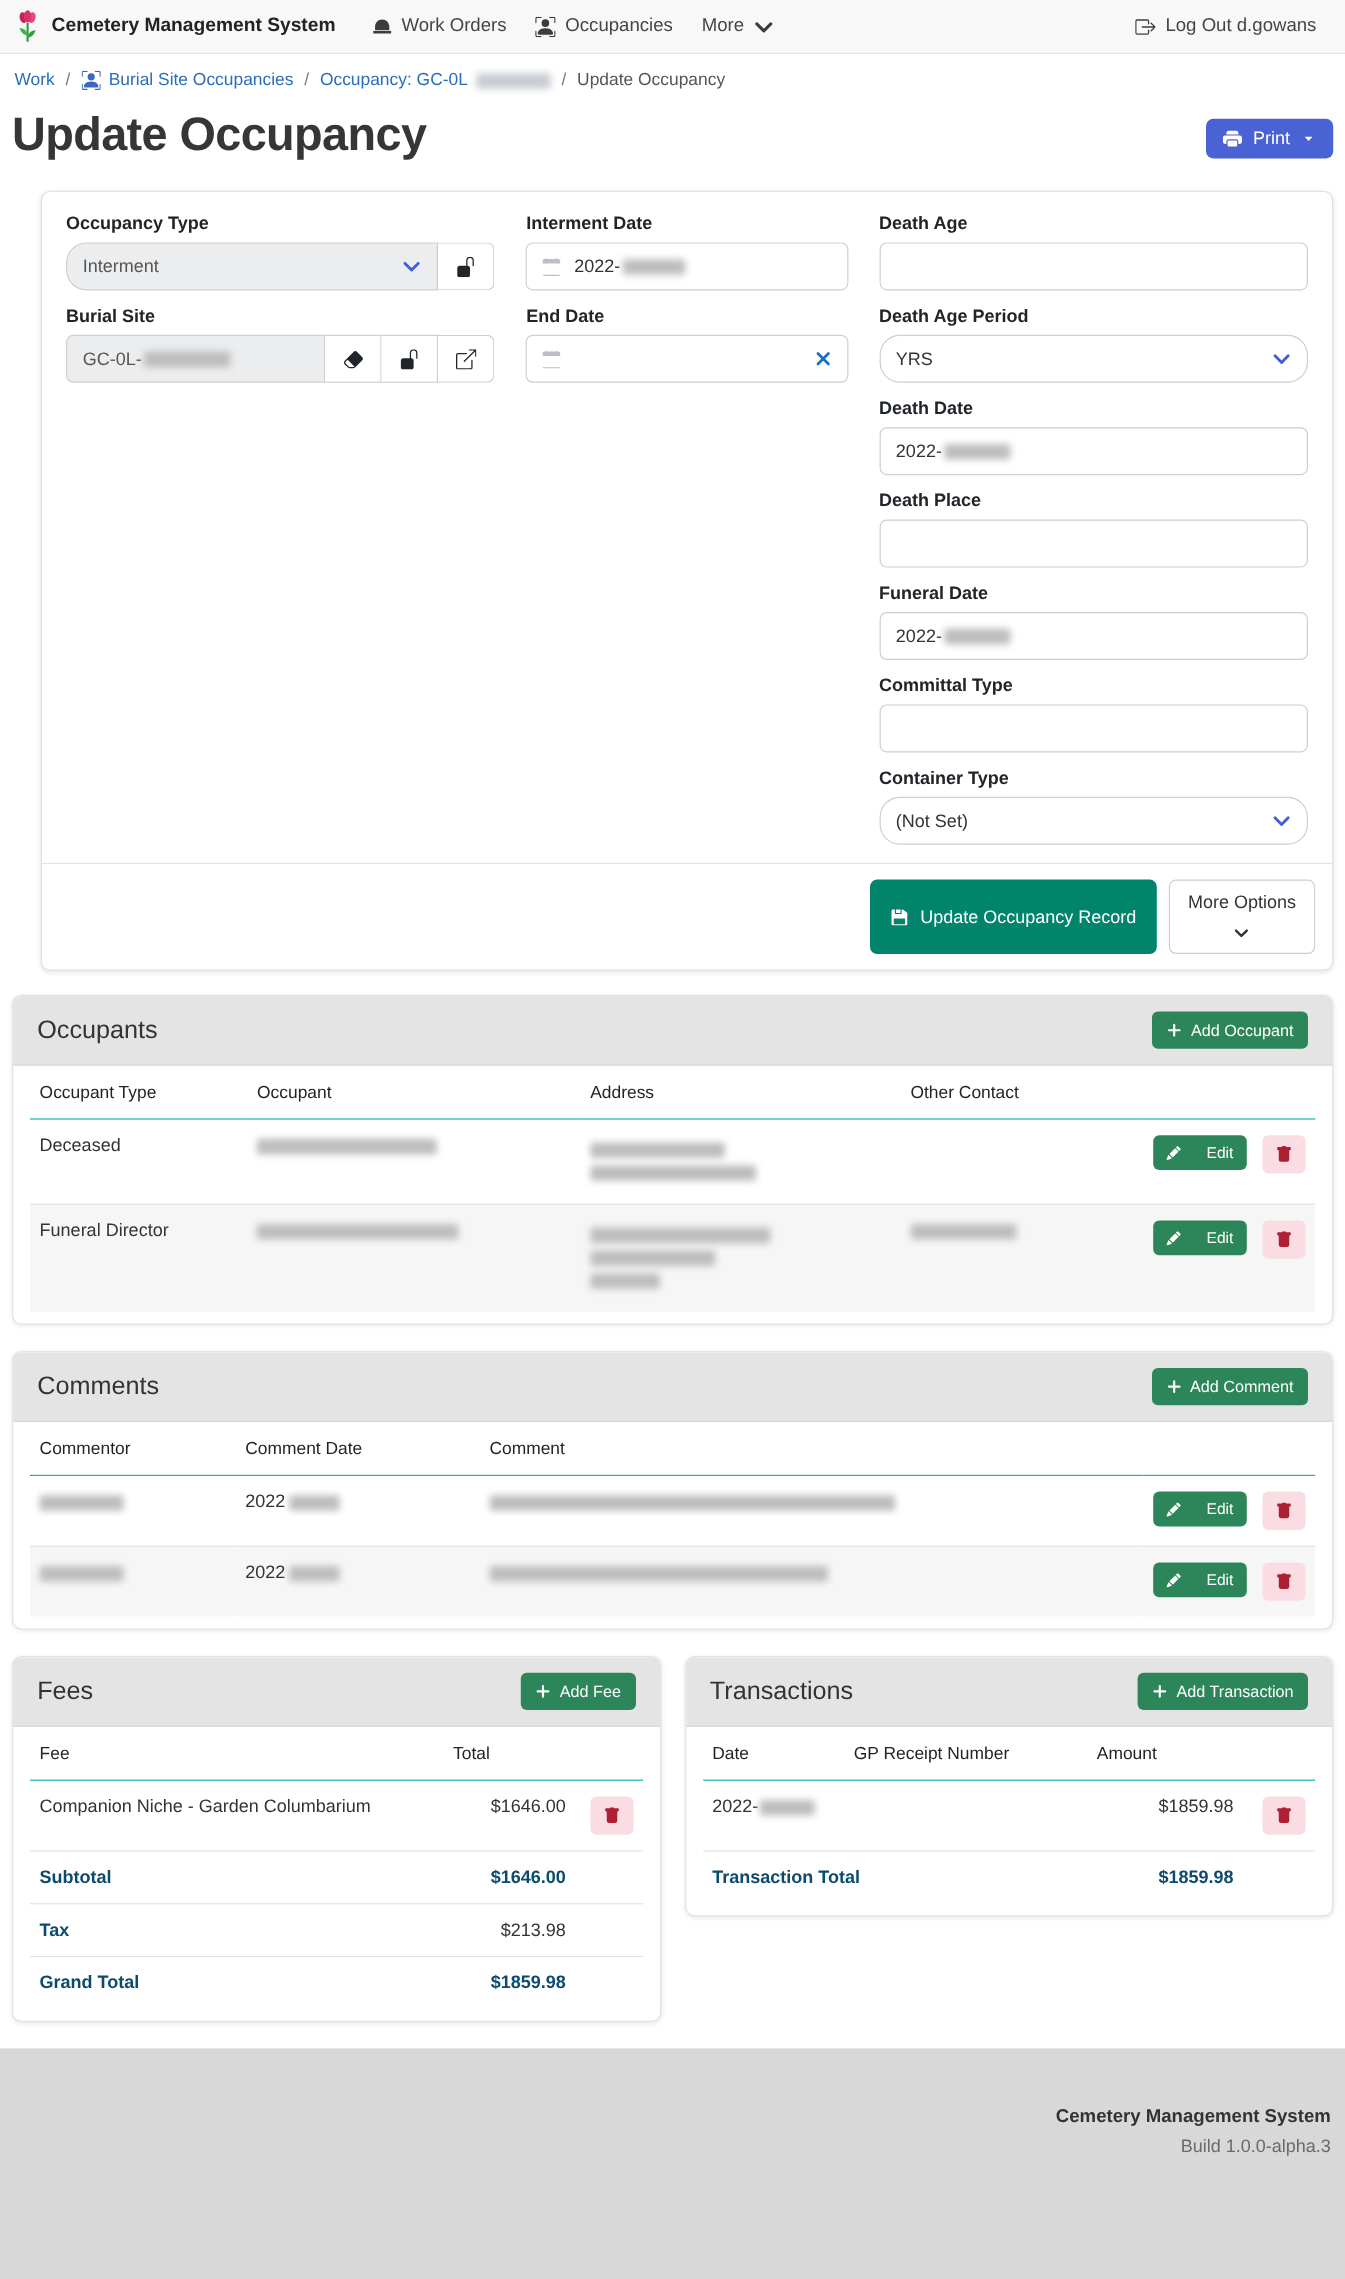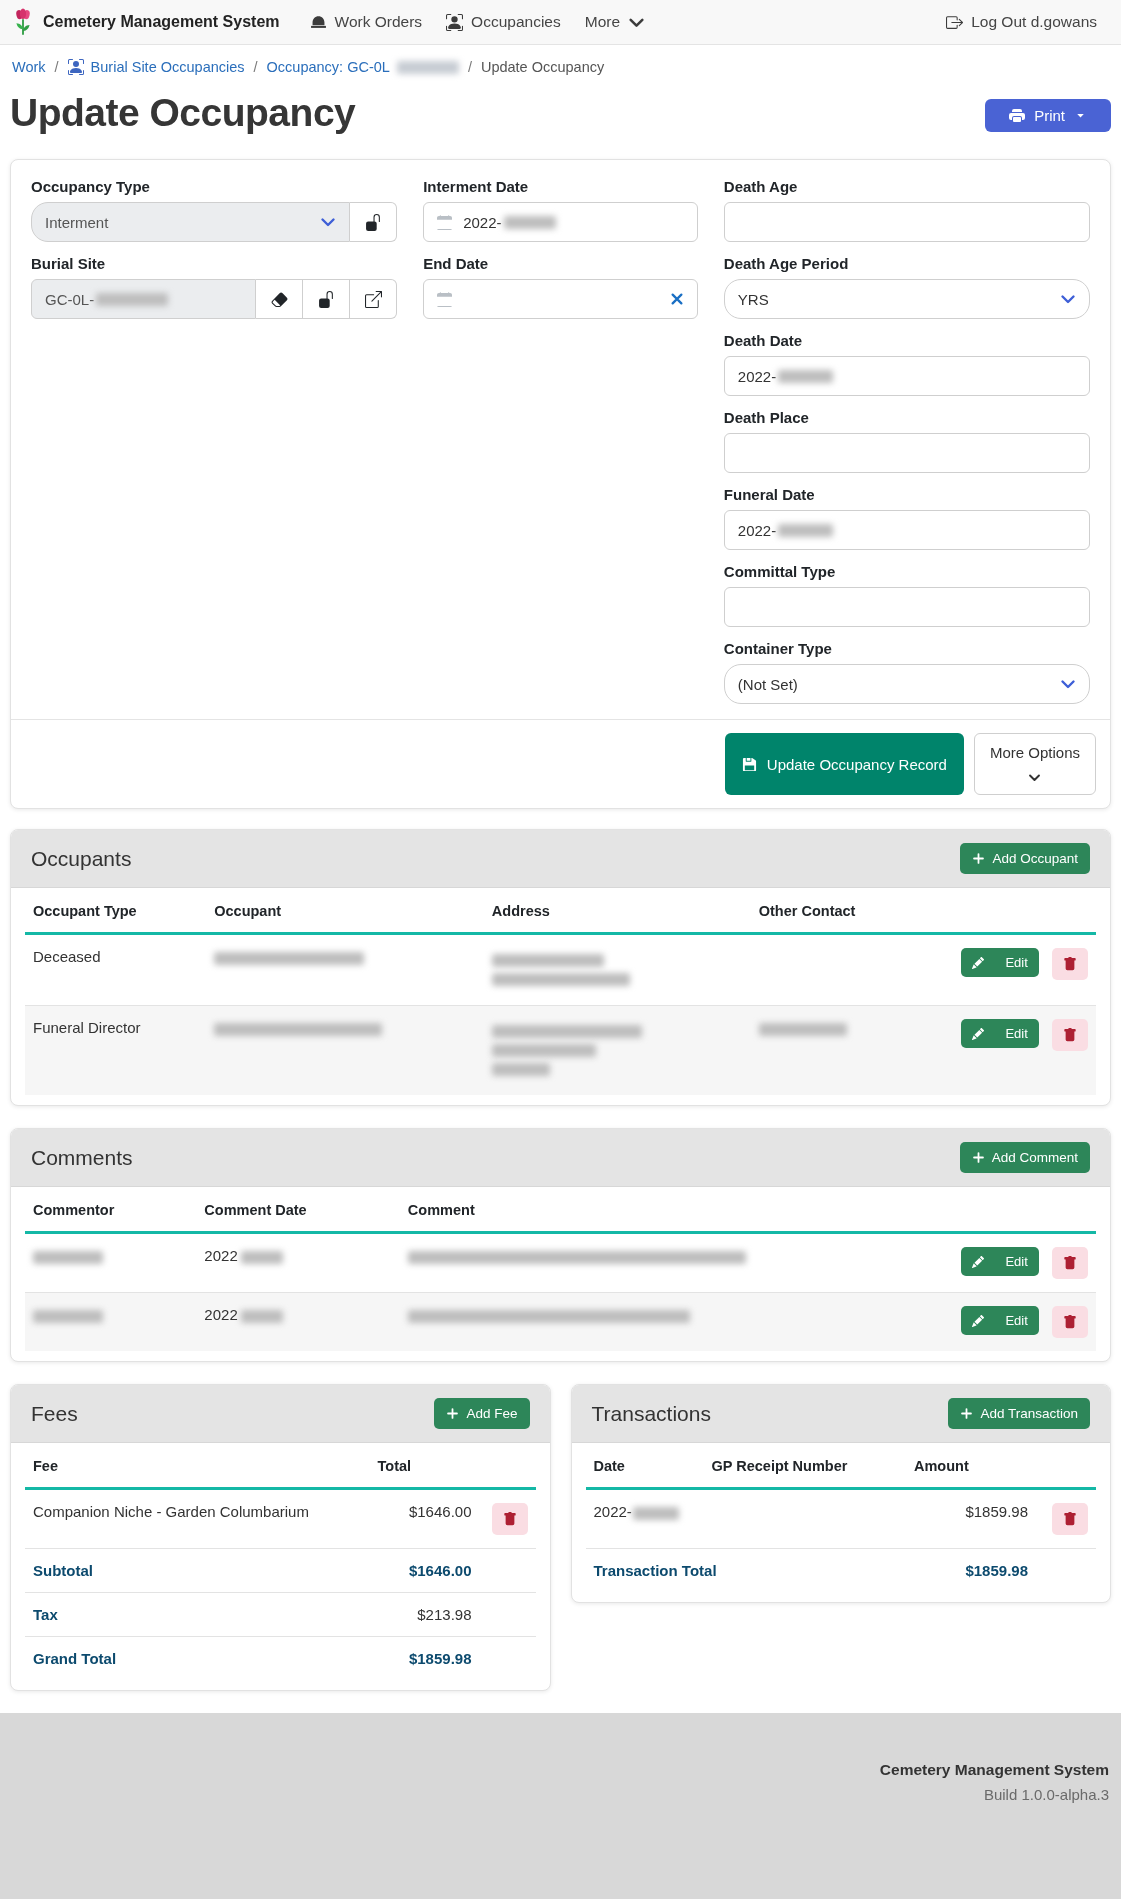--- a/index.html
+++ b/index.html
@@ -32,29 +32,29 @@
   .breadcrumb { display:flex; align-items:center; gap:9px; padding:14px 2px 10px; font-size:14.5px; }
   .crumb-link { color:#2a6ebb; text-decoration:none; display:flex; align-items:center; gap:7px; cursor:pointer; }
   .crumb-link svg { width:16px; height:16px; fill:#3d66c0; }
   .crumb-sep { color:#7a7a7a; }
   .crumb-current { color:#555; }
 
   .title-row { display:flex; align-items:flex-start; justify-content:space-between; margin:6px 0 24px; }
   h1.page-title { margin:0; font-size:39px; font-weight:600; color:#363636; letter-spacing:-0.5px; }
 
   .btn { border:none; cursor:pointer; font-family:inherit; display:inline-flex; align-items:center; justify-content:center; }
-  .btn-print { background:#4a63d4; color:#fff; border-radius:6px; padding:8px 24px; font-size:15px; gap:9px; margin-top:8px; }
+  .btn-print { background:#4a63d4; color:#fff; border-radius:6px; padding:8px 14px; font-size:15px; gap:9px; margin-top:8px; }
   .btn-print svg { width:16px; height:16px; fill:#fff; }
 
   
   .card {
     background:#fff; border:1px solid #e2e2e2; border-radius:8px;
     box-shadow:0 1px 4px rgba(0,0,0,.09);
   }
-  .form-card { margin-bottom:20px; }
+  .form-card { margin-bottom:20px;margin-left:24px; }
   .form-body { display:flex; gap:26px; padding:18px 20px 2px; }
   .fcol-a { flex:4; } .fcol-b { flex:3; } .fcol-c { flex:4; }
   .fgroup { margin-bottom:13px; }
   .flabel { display:block; font-weight:700; font-size:15px; color:#212529; margin-bottom:7px; }
 
   .control {
     height:40px; width:100%; border:1px solid #cfcfcf; border-radius:6px;
     display:flex; align-items:center; padding:0 13px; font-size:15px; background:#fff; color:#333;
   }
   .control.select { justify-content:space-between; cursor:pointer;border-radius:17px; }
@@ -78,21 +78,21 @@
 
   
   .section-card { margin-bottom:22px; overflow:hidden; }
   .section-header { background:#e4e4e4; border-bottom:1px solid #d7d7d7; padding:13px 20px; display:flex; align-items:center; justify-content:space-between; }
   .section-title { font-size:21px; font-weight:500; color:#333; }
   .btn-add { background:#2d8659; color:#fff; border-radius:5px; padding:8px 12px; font-size:13.5px; gap:7px; }
   .btn-add svg { width:13px; height:13px; color:#fff; }
 
   .section-body { padding:2px 14px 10px; }
   table.tbl { width:100%; border-collapse:collapse; font-size:15px; }
-  .tbl th { text-align:left; font-weight:700; font-size:14.5px; color:#212529; padding:13px 8px; border-bottom:3px solid #14b8a6; }
+  .tbl th { text-align:left; font-weight:400; font-size:14.5px; color:#212529; padding:13px 8px; border-bottom:1px solid #14b8a6; }
   .tbl td { padding:13px 8px; border-bottom:1px solid #e3e3e3; vertical-align:top; color:#333; }
   .tbl tr:last-child td { border-bottom:none; }
   .tbl.striped tbody tr:nth-child(even) td { background:#f6f6f6; }
   .cell-actions { text-align:right; white-space:nowrap; }
   .num { text-align:right; }
   .tbl .bold { font-weight:700; color:#0c4a6e; }
 
   .btn-edit { background:#2d8659; color:#fff; border-radius:5px; padding:7px 11px; font-size:13px; gap:21px; }
   .btn-edit svg { width:12px; height:12px; fill:#fff; }
   .btn-del { background:#fadde3; color:#ad2033; border-radius:5px; width:36px; height:32px; margin-left:9px; vertical-align:top; }

